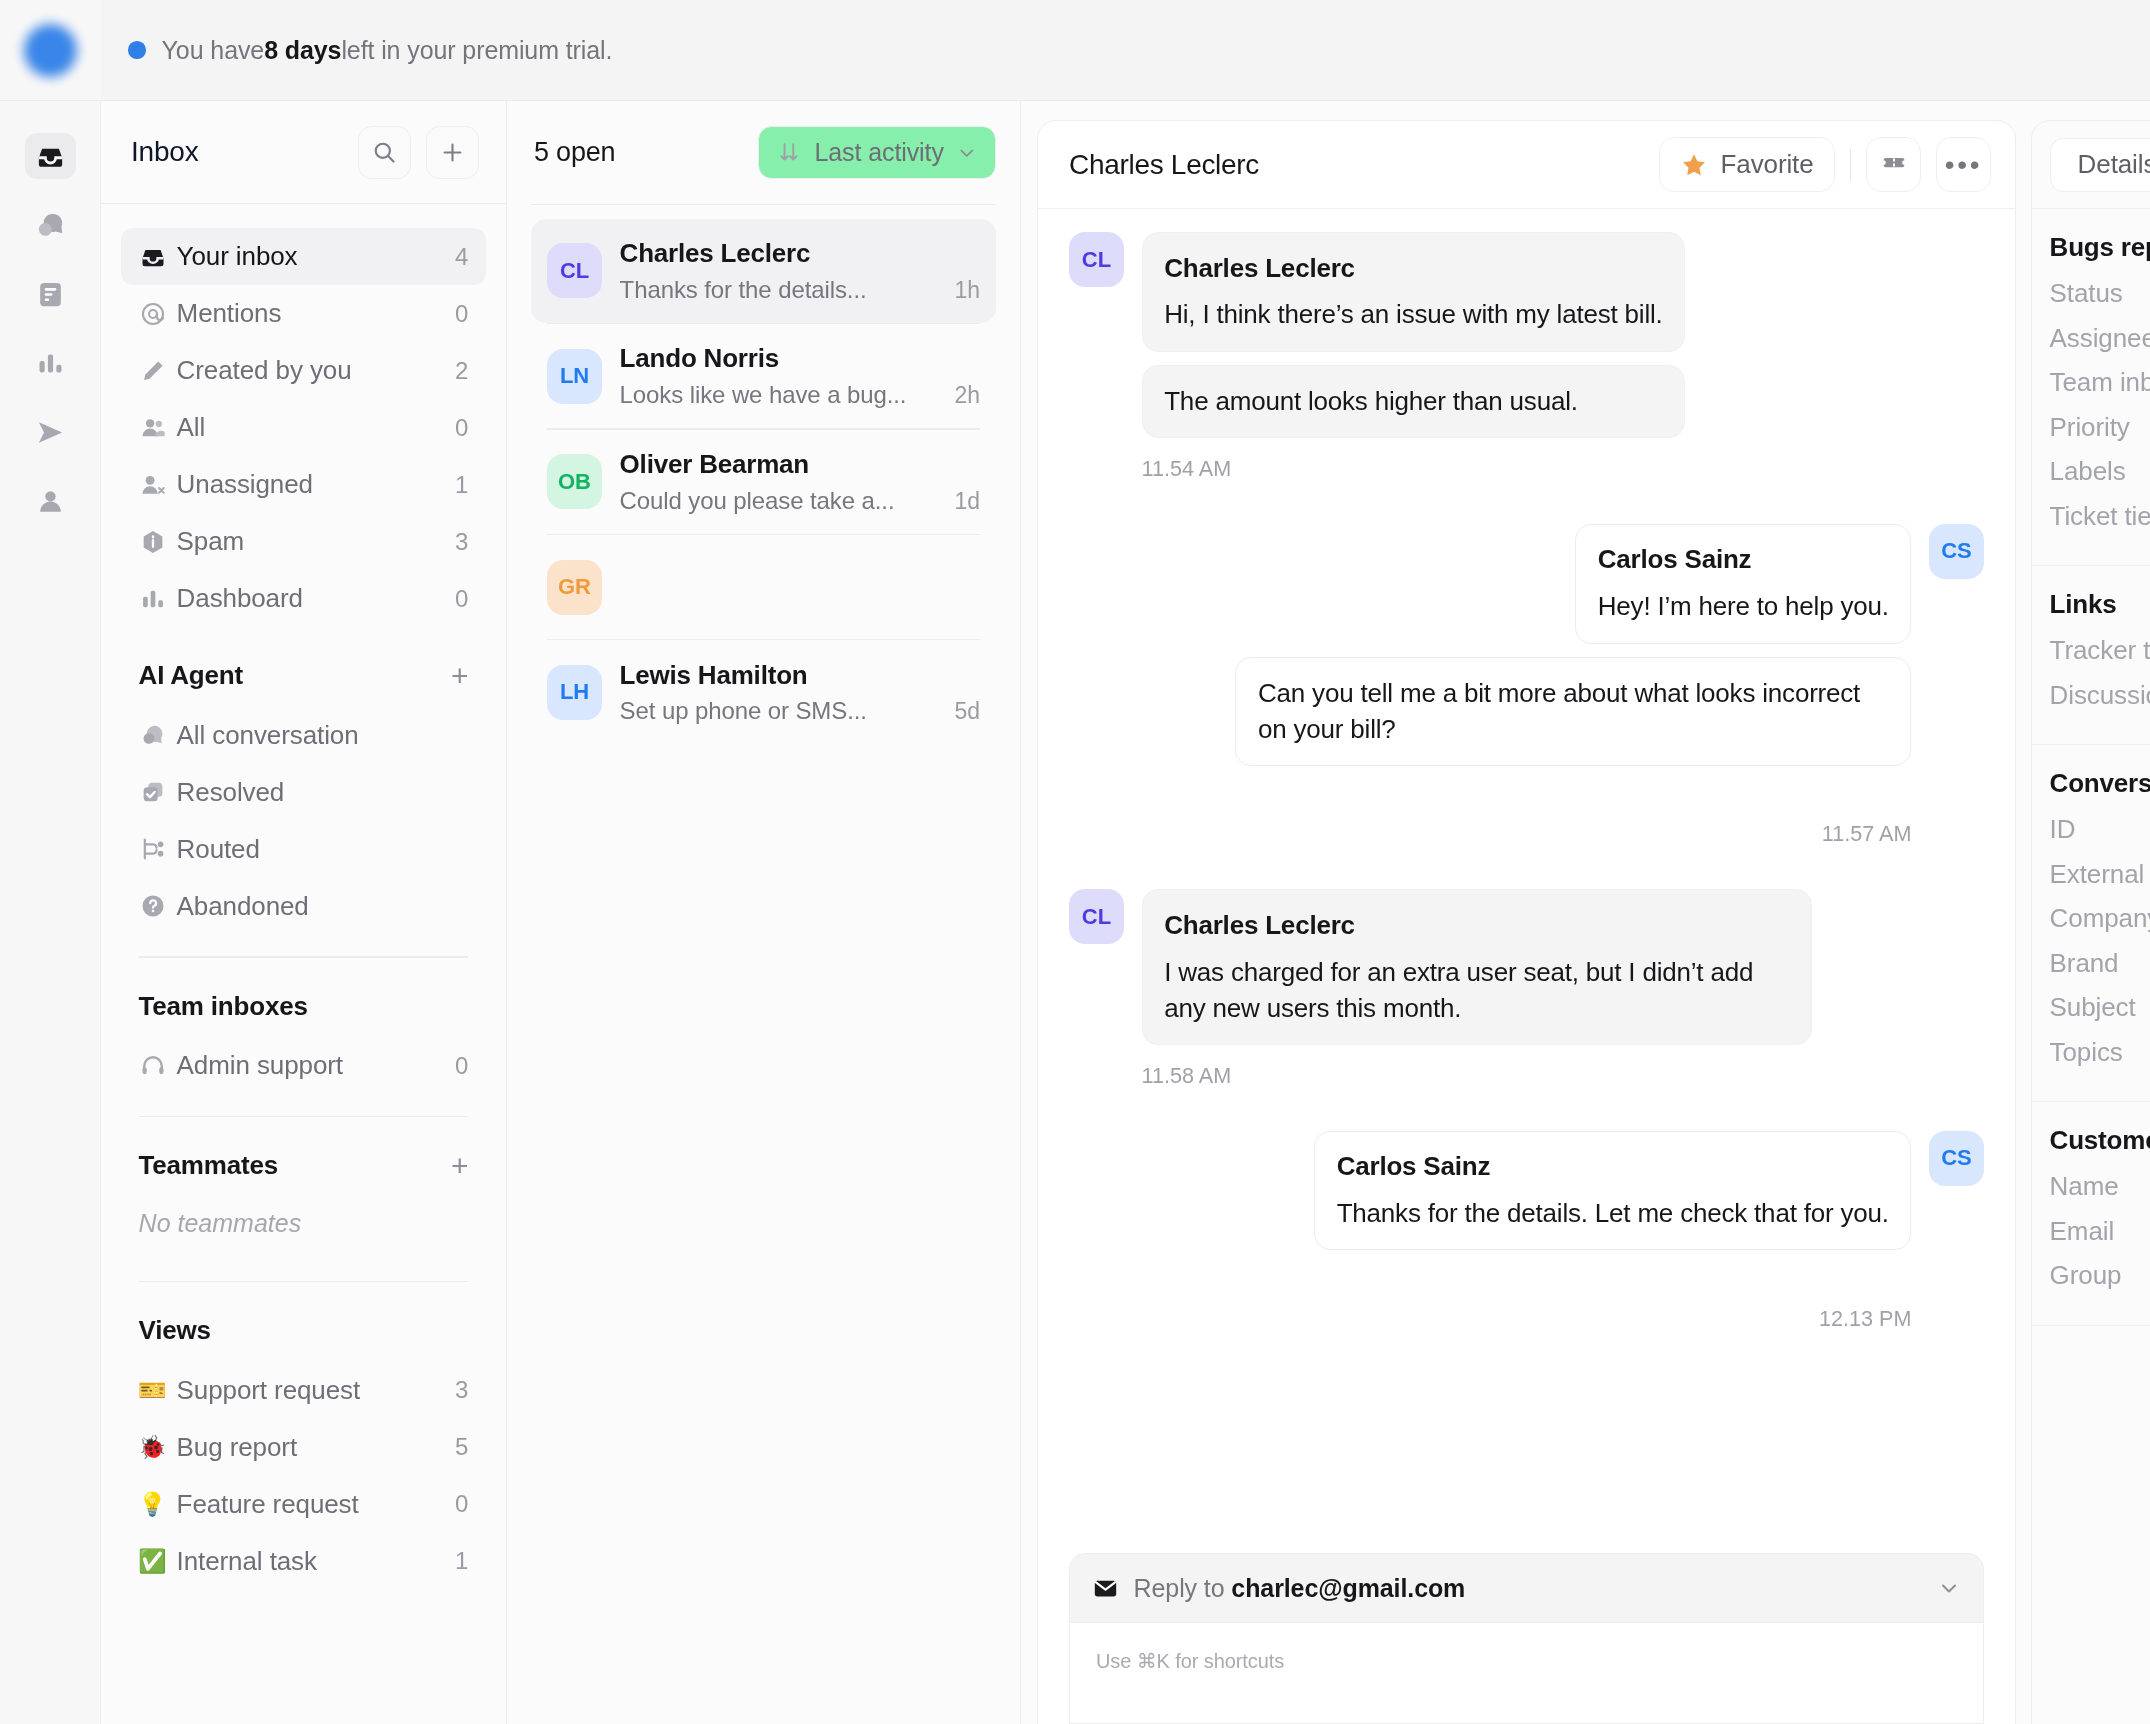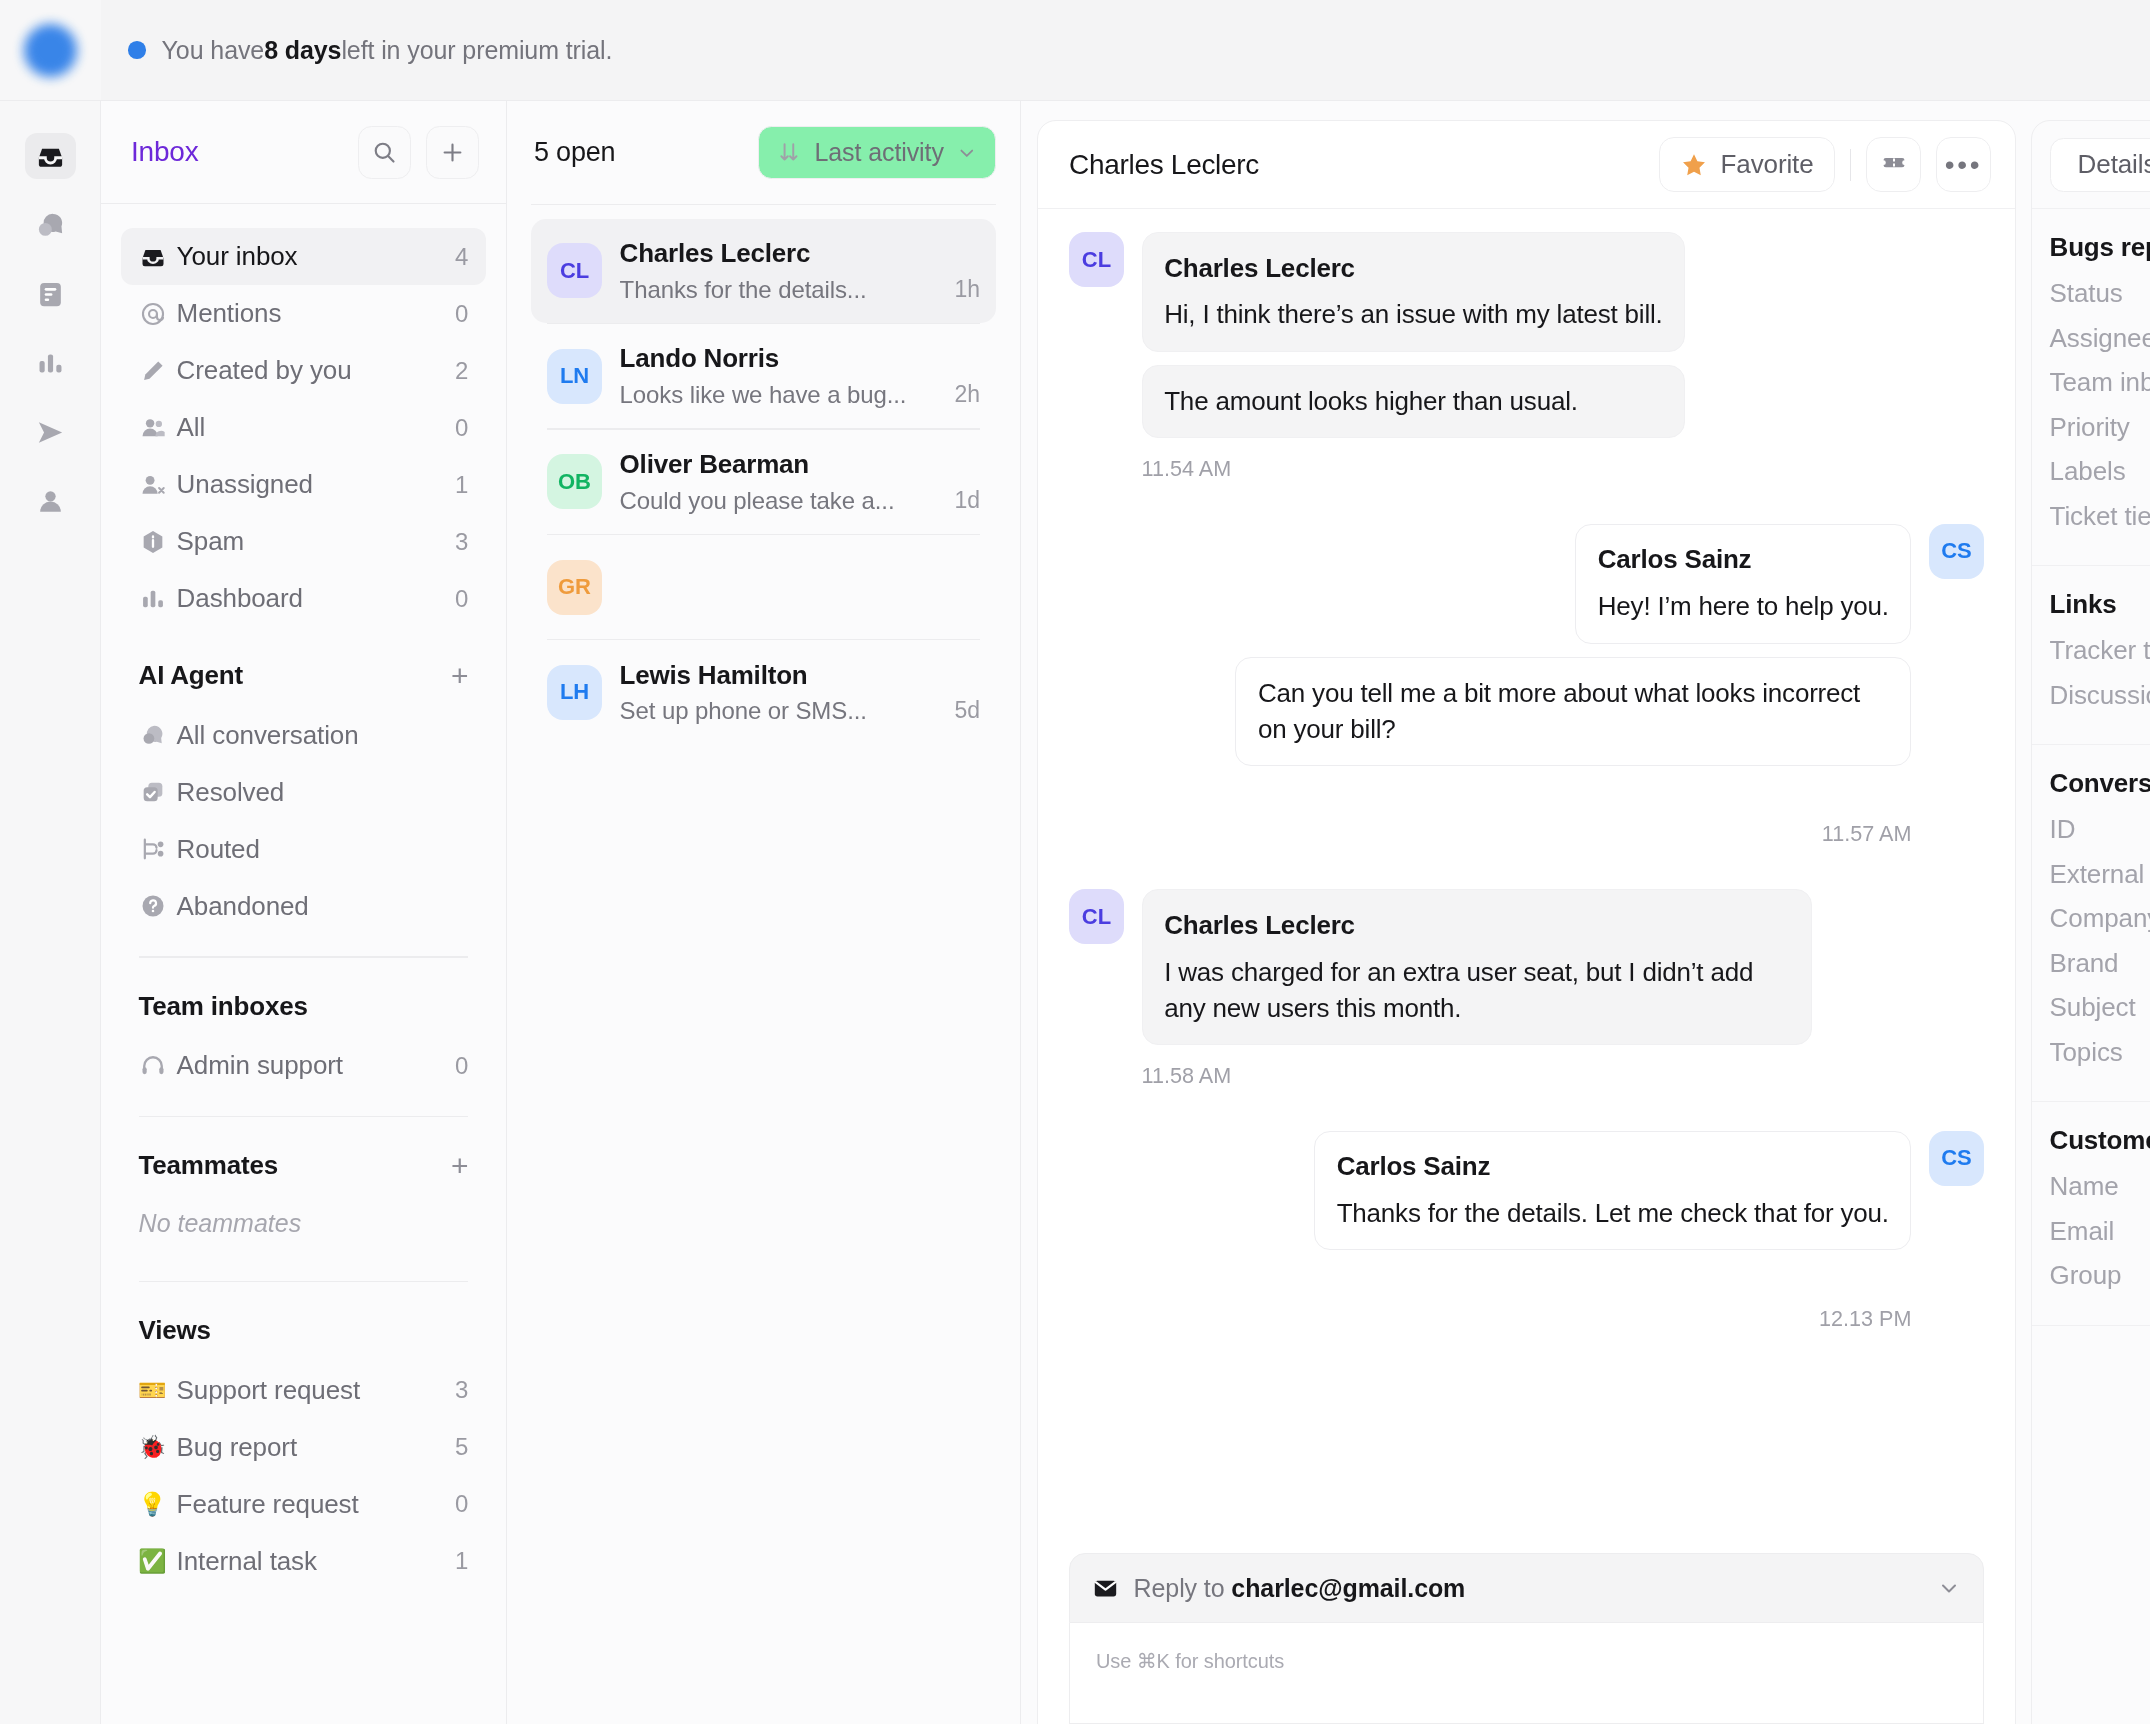--- a/index.html
+++ b/index.html
@@ -68,21 +68,21 @@
     border-right: 1.4px solid #ececee;
     display: flex; flex-direction: column;
     min-height: 0;
   }
   .nav-head {
     height: 103px; flex: 0 0 103px;
     display: flex; align-items: center; justify-content: space-between;
     padding: 0 27px 0 30px;
     border-bottom: 1.4px solid #ececee;
   }
-  .nav-title { font-size: 28px; font-weight: 500; color: #6d28d9; letter-spacing: -0.2px; }
+  .nav-title { font-size: 28px; font-weight: 500; color: #0f172a; letter-spacing: -0.2px; }
   .head-btns { display: flex; gap: 15px; }
   .icon-sq {
     width: 53px; height: 53px; border-radius: 13.5px;
     background: #fafafb; border: 1.4px solid #eeeef0;
     display: flex; align-items: center; justify-content: center;
     cursor: pointer;
   }
   .nav-scroll { flex: 1; overflow: hidden; padding: 24px 20px 0 20px; }
   .nav-item {
     display: flex; align-items: center;
@@ -134,21 +134,21 @@
   }
   .conv.selected { background: #f1f1f3; }
   .avatar {
     width: 55px; height: 55px; flex: 0 0 55px;
     border-radius: 16px;
     display: flex; align-items: center; justify-content: center;
     font-size: 22px; font-weight: 600; letter-spacing: -0.1px;
   }
   .conv-body { flex: 1; min-width: 0; }
   .conv-name { font-size: 26px; font-weight: 600; color: #17171a; letter-spacing: -0.2px; margin-bottom: 6.8px; }
-  .conv-row { display: flex; align-items: flex-start; justify-content: space-between; gap: 24px; }
+  .conv-row { display: flex; align-items: flex-end; justify-content: space-between; gap: 24px; }
   .conv-prev {
     font-size: 24px; color: #76767e; letter-spacing: -0.1px;
     white-space: nowrap; overflow: hidden; text-overflow: ellipsis;
   }
   .conv-time { font-size: 23px; color: #9a9aa2; flex: 0 0 auto; }
   .conv-div { height: 1.4px; background: #ececee; margin: 0 16px; }
 
   
   .thread-col {
     flex: 1; min-width: 0;

